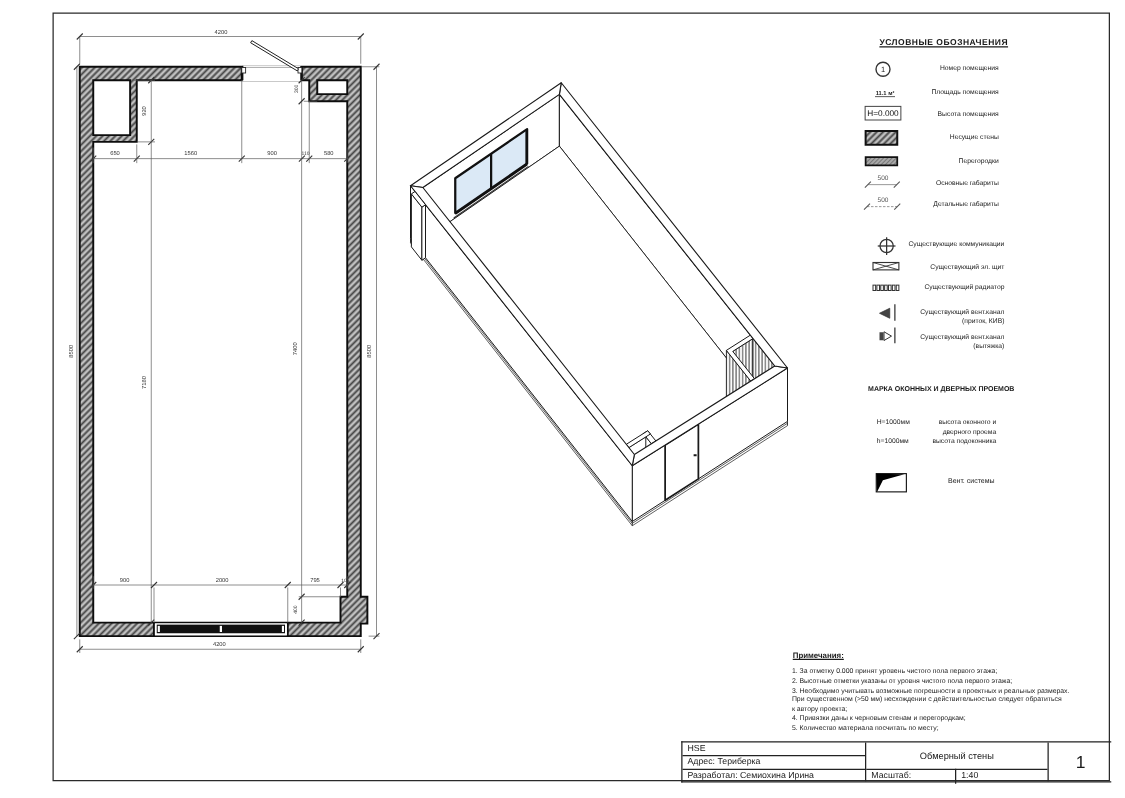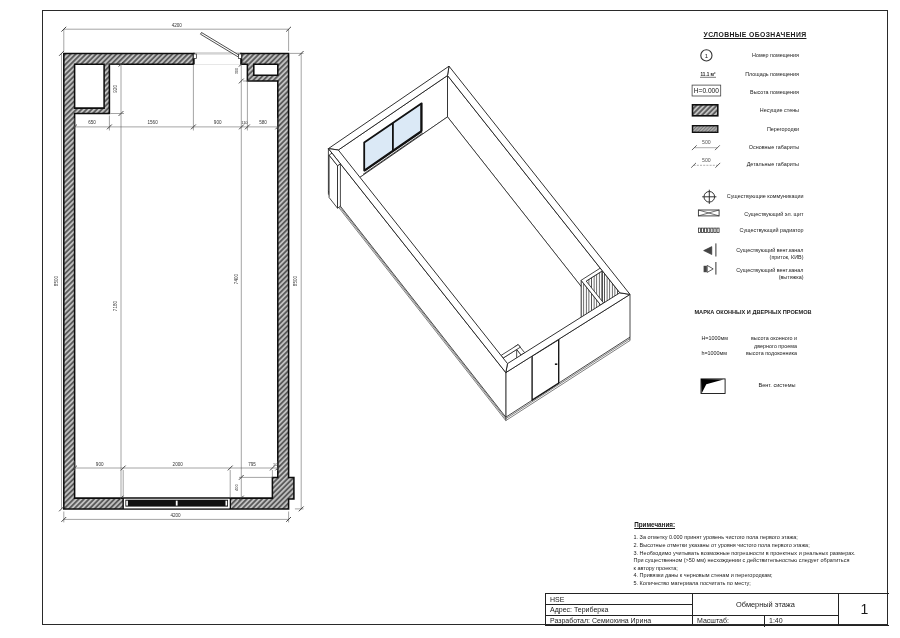--- a/index.html
+++ b/index.html
@@ -353,21 +353,21 @@
 
 <div style="position:absolute;left:0;top:0;width:147px;height:100%;border-right:1.1px solid #222;box-sizing:border-box;">
 <div class="t" style="left:4px;top:1.5px;font-size:7px;">HSE</div>
 <div style="position:absolute;left:0;top:10px;width:100%;border-top:0.9px solid #222;"></div>
 <div class="t" style="left:4px;top:12px;font-size:7px;">Адрес:  Териберка</div>
 <div style="position:absolute;left:0;top:20.5px;width:100%;border-top:0.9px solid #222;"></div>
 <div class="t" style="left:4px;top:22.5px;font-size:7px;">Разработал: Семиохина Ирина</div>
 </div>
 
 <div style="position:absolute;left:147px;top:0;width:146px;height:100%;border-right:1.1px solid #222;box-sizing:border-box;">
-<div class="t" style="left:0;top:6px;width:100%;text-align:center;font-size:7.4px;">Обмерный этажа</div>
+<div class="t" style="left:0;top:6px;width:100%;text-align:center;font-size:7.4px;">Обмерный стены</div>
 <div style="position:absolute;left:0;top:20.5px;width:100%;border-top:0.9px solid #222;"></div>
 <div class="t" style="left:4px;top:22.5px;font-size:7px;">Масштаб:</div>
 <div style="position:absolute;left:71px;top:20.5px;height:12px;border-left:0.9px solid #222;"></div>
 <div class="t" style="left:76px;top:22.5px;font-size:7px;">1:40</div>
 </div>
 
 <div class="t" style="left:293px;top:7px;width:51px;text-align:center;font-size:14px;font-weight:normal;">1</div>
 </div>
 </div>
 

